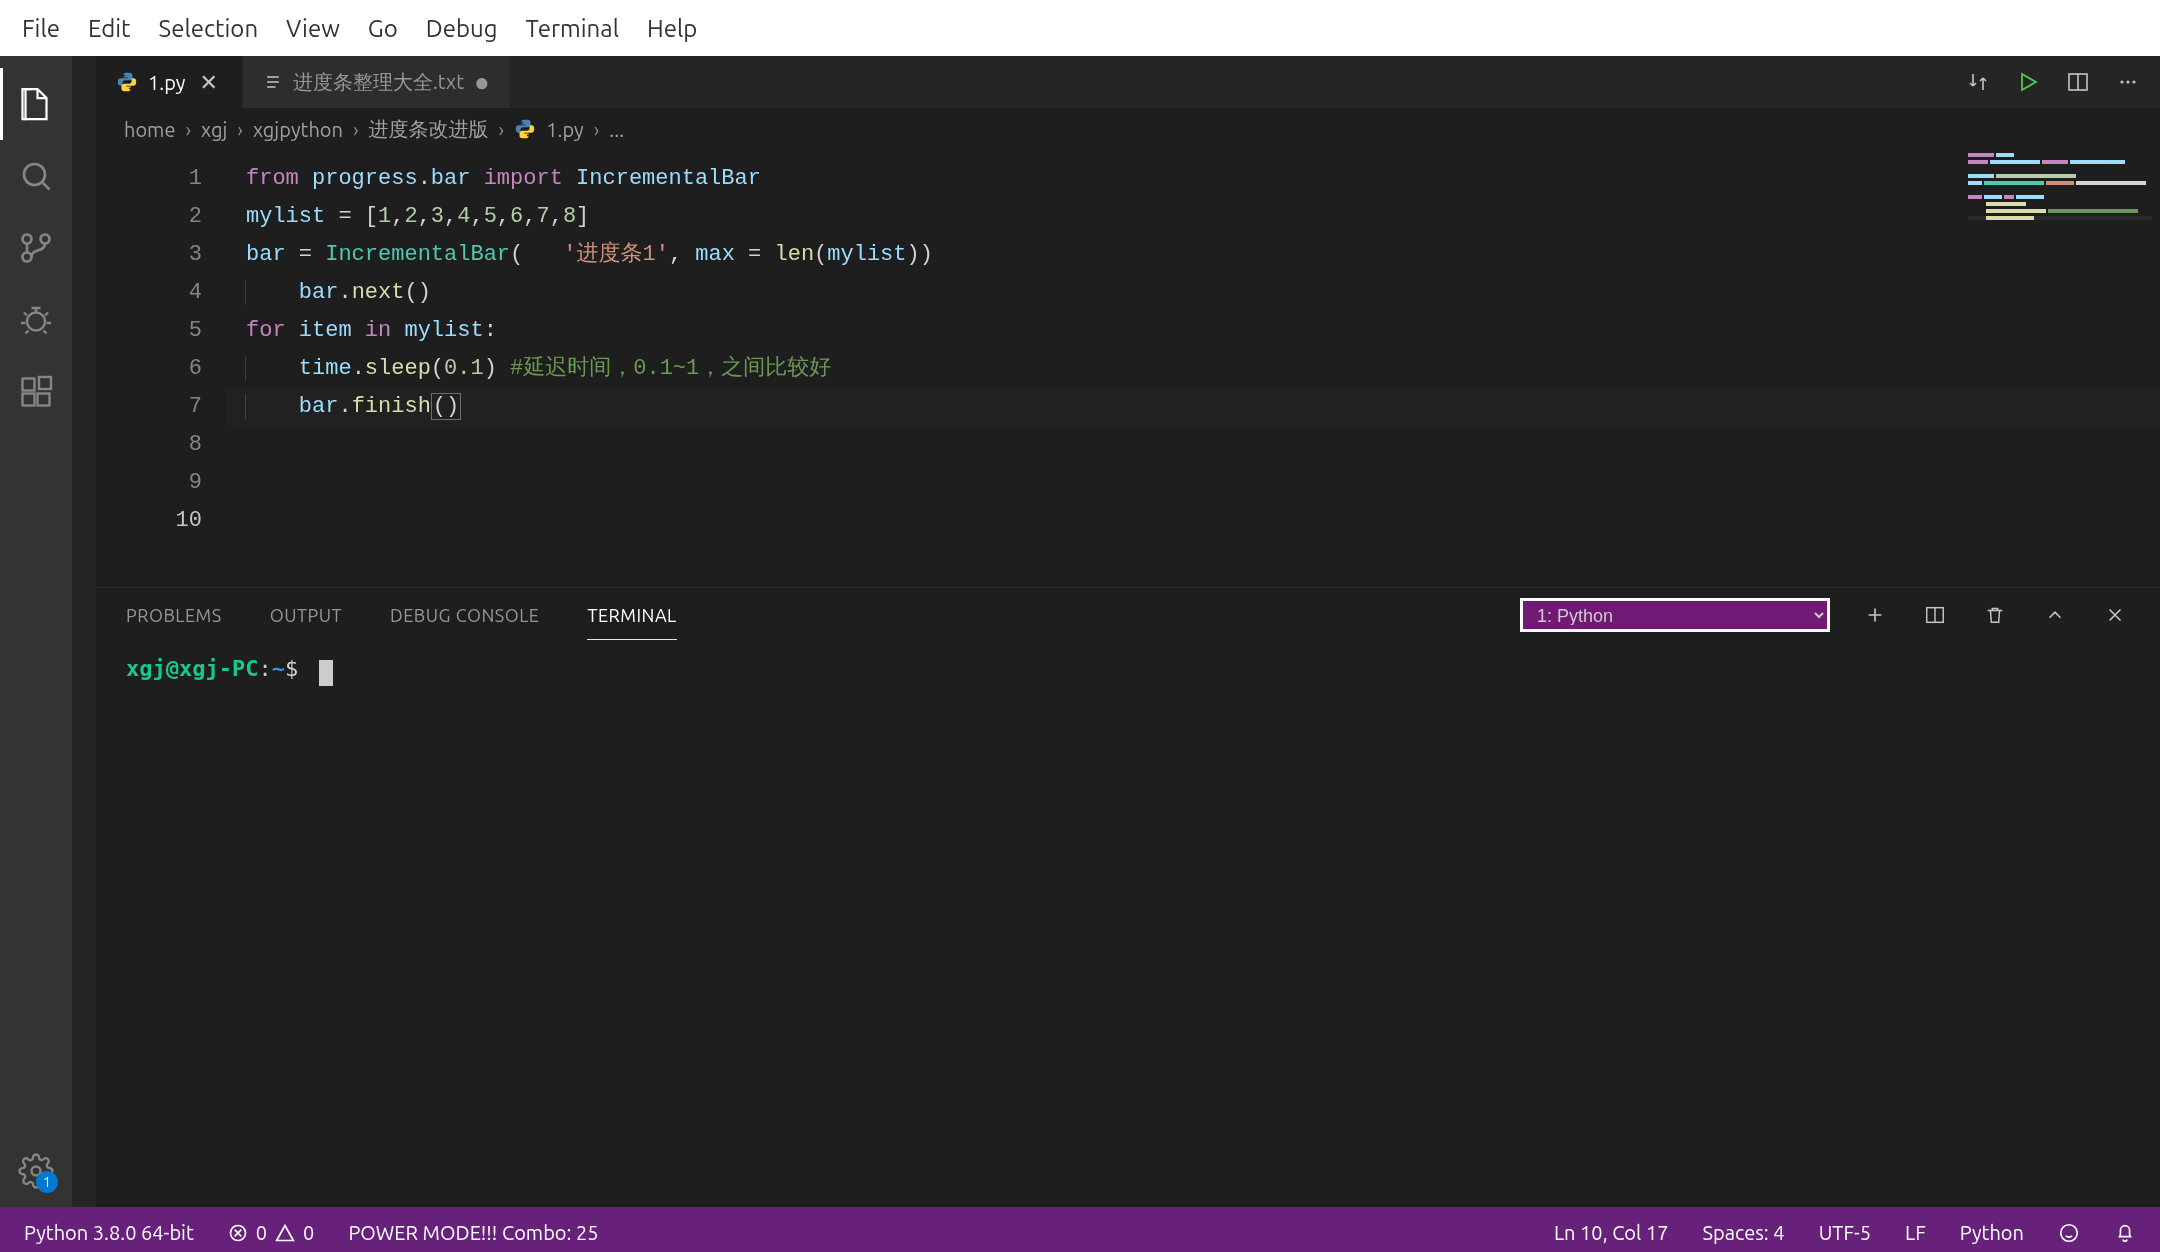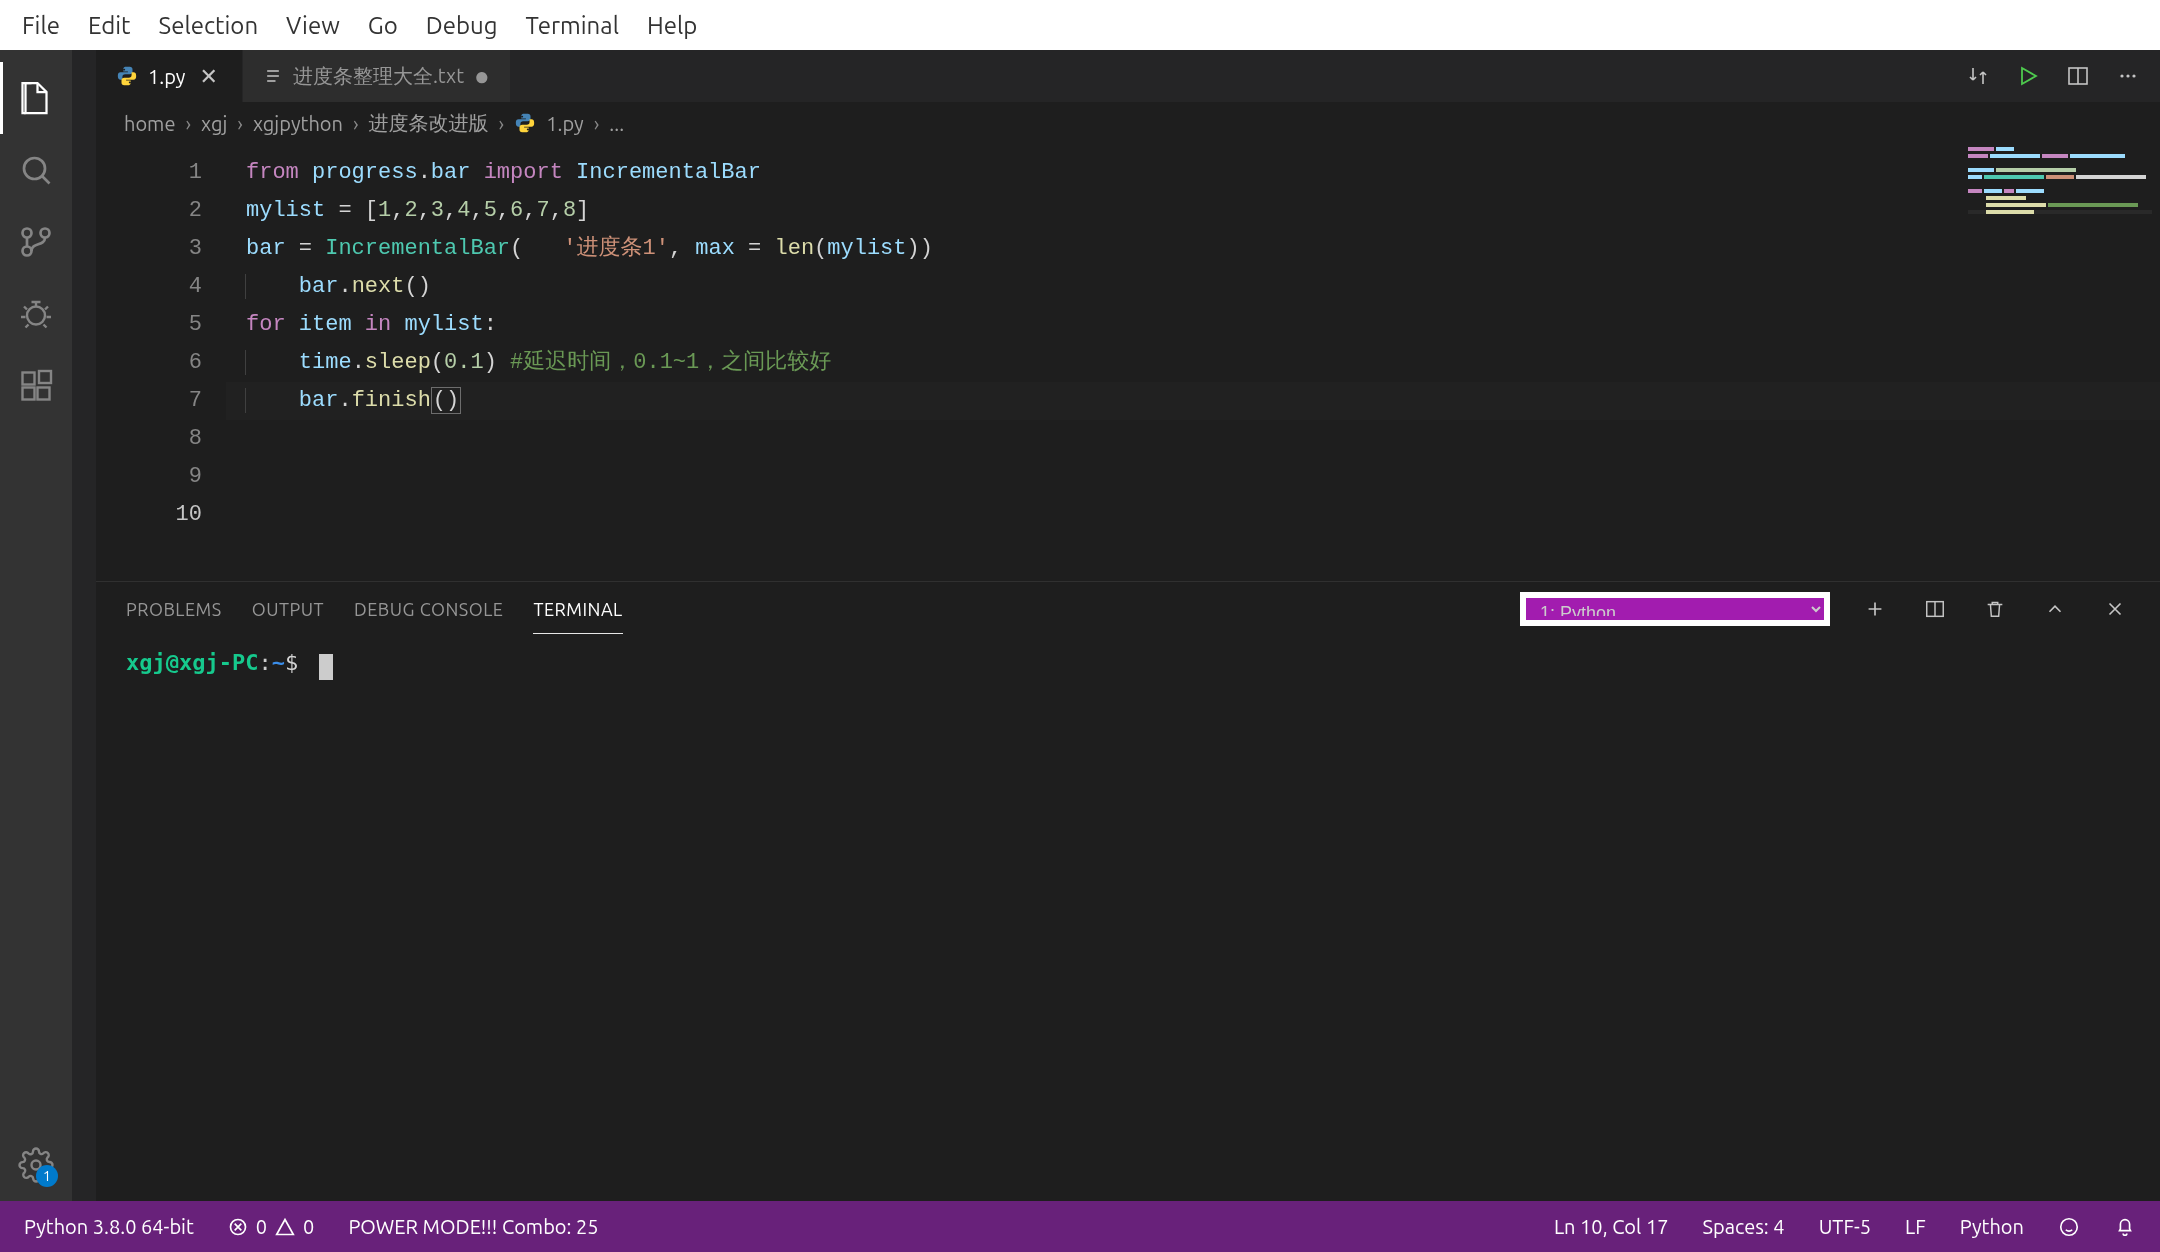--- a/index.html
+++ b/index.html
@@ -3,21 +3,21 @@
 <meta charset="utf-8">
 <style>
 * { margin: 0; padding: 0; box-sizing: border-box; }
 body {
   width: 2160px; height: 1252px;
   font-family: -apple-system, BlinkMacSystemFont, "Segoe UI", Ubuntu, sans-serif;
   background: #1e1e1e; color: #cccccc; overflow: hidden;
   font-size: 20px;
 }
 .menubar {
-  height: 50px; background: #ffffff; color: #333333;
+  height: 56px; background: #ffffff; color: #333333;
   display: flex; align-items: center; padding: 0 8px; font-size: 24px;
 }
 .menubar .item { padding: 0 14px; cursor: pointer; }
 .shell { display: flex; height: 1151px; }
 .activitybar {
   width: 72px; background: #333333; display: flex; flex-direction: column;
   align-items: center; padding-top: 12px; position: relative;
 }
 .activitybar .aicon {
   width: 72px; height: 72px; display: flex; align-items: center; justify-content: center;
@@ -75,21 +75,21 @@
 .minimap .mseg { height:100%; }
 .panel { height: 620px; border-top: 1px solid #303030; display: flex; flex-direction: column; }
 .panel-tabs {
   height: 54px; display: flex; align-items: center; gap: 30px; padding: 0 30px;
   font-size: 18px; color: #969696;
 }
 .panel-tabs .pt { cursor: pointer; letter-spacing: 0.5px; padding: 14px 0;}
 .panel-tabs .pt.active { color: #ffffff; border-bottom: 1.5px solid #e7e7e7; }
 .panel-tabs .pspacer { flex: 1; }
 .panel-tabs select {
-  background: #a21caf; color: #cccccc; border: 6px solid #ffffff;
+  background: #701a75; color: #cccccc; border: 3px solid #ffffff;
   font-size: 18px; padding: 4px 10px; width: 310px; height: 34px;
 }
 .panel-tabs .picon { color: #c5c5c5; cursor: pointer; padding: 0 4px;}
 .terminal { flex: 1; padding: 14px 30px; font-family: Consolas, monospace; font-size: 22px; overflow:hidden;}
 .term-user { color: #16c98d; font-weight: bold; }
 .term-path { color: #3b8eea; font-weight: bold; }
 .term-cursor { background: #cccccc; color: #cccccc; display:inline-block; width:14px; height:26px; vertical-align: -4px;}
 .statusbar {
   height: 51px; background: #68217a; color: #ffffff;
   display: flex; align-items: center; font-size: 20px; padding: 0 16px; gap: 18px;
@@ -298,21 +298,21 @@
           </div>
         <div class="mrow" style="background:#3a3a3a66;">
             <span class="mseg" style="width:16px;"></span>
             <span class="mseg" style="width:48px;background:#dcdcaa;"></span>
           </div>
       </div>
     </div>
 
     <div class="panel">
       <div class="panel-tabs">
-        <span id="ptabs" style="display:flex;gap:30px;">
+        <span id="ptabs" style="display:flex;gap:48px;">
             <span class="pt">PROBLEMS</span>
             <span class="pt">OUTPUT</span>
             <span class="pt">DEBUG CONSOLE</span>
             <span class="pt active">TERMINAL</span>
           </span>
         <div class="pspacer"></div>
         <select id="termsel"><option>1: Python</option></select>
         <span class="picon">
             <svg width="22" height="22" viewBox="0 0 24 24" stroke="currentColor" stroke-width="1.8" fill="none">
               <path d="M12 5v14M5 12h14"></path>

